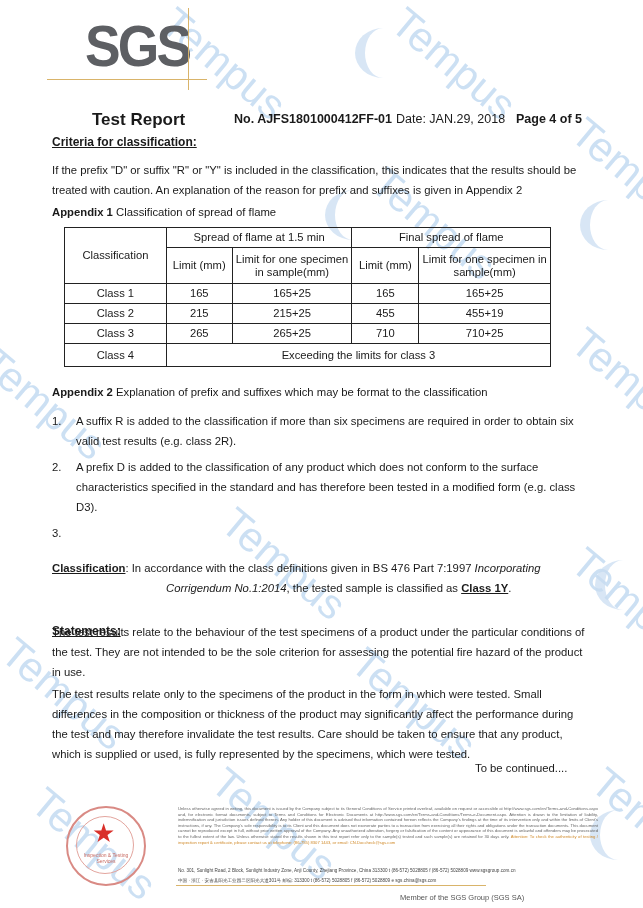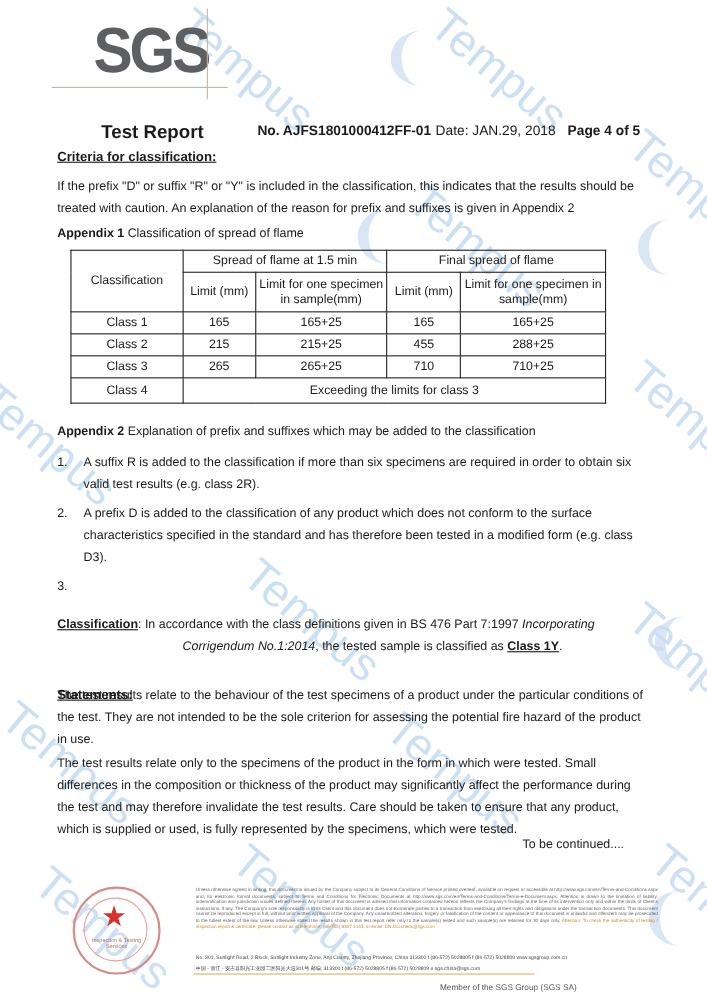--- a/index.html
+++ b/index.html
@@ -106,39 +106,39 @@
     <td>165</td>
     <td>165+25</td>
     <td>165</td>
     <td>165+25</td>
   </tr>
   <tr>
     <td>Class 2</td>
     <td>215</td>
     <td>215+25</td>
     <td>455</td>
-    <td>288+25</td>
+    <td>455+19</td>
   </tr>
   <tr>
     <td>Class 3</td>
     <td>265</td>
     <td>265+25</td>
     <td>710</td>
     <td>710+25</td>
   </tr>
   <tr>
     <td style="height:22px">Class 4</td>
     <td colspan="4">Exceeding the limits for class 3</td>
   </tr>
 </tbody>
   </table>
 
 <div class="abs" style="left:52px;top:386px;font-size:11.3px;">
   <b>Appendix 2</b>
-  <span>Explanation of prefix and suffixes which may be added to the classification</span>
+  <span>Explanation of prefix and suffixes which may be format to the classification</span>
 </div>
 <ol class="expl">
   <li><span class="num">1.</span><span>A suffix R is added to the classification if more than six specimens are required in order to obtain six valid test results (e.g. class 2R).</span></li>
   <li><span class="num">2.</span><span>A prefix D is added to the classification of any product which does not conform to the surface characteristics specified in the standard and has therefore been tested in a modified form (e.g. class D3).</span></li>
   <li><span class="num">3.</span></li>
 </ol>
 
 <div class="abs para" style="left:52px;top:558px;width:540px;">
   <b style="text-decoration:underline">Classification</b><span>: In accordance with the class definitions given in BS 476 Part 7:1997 </span><span class="ital">Incorporating</span>
 </div>

